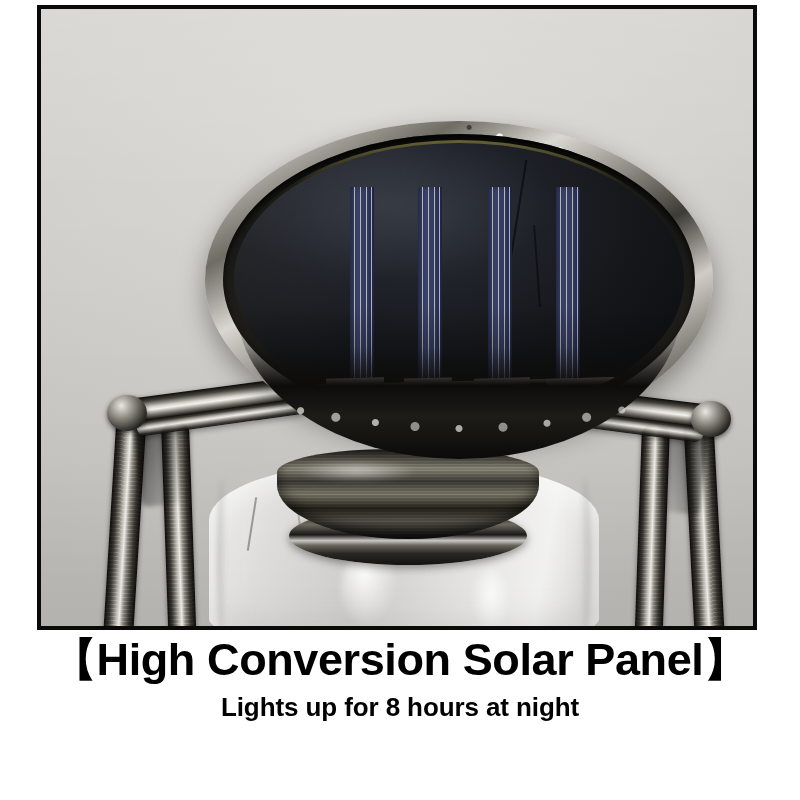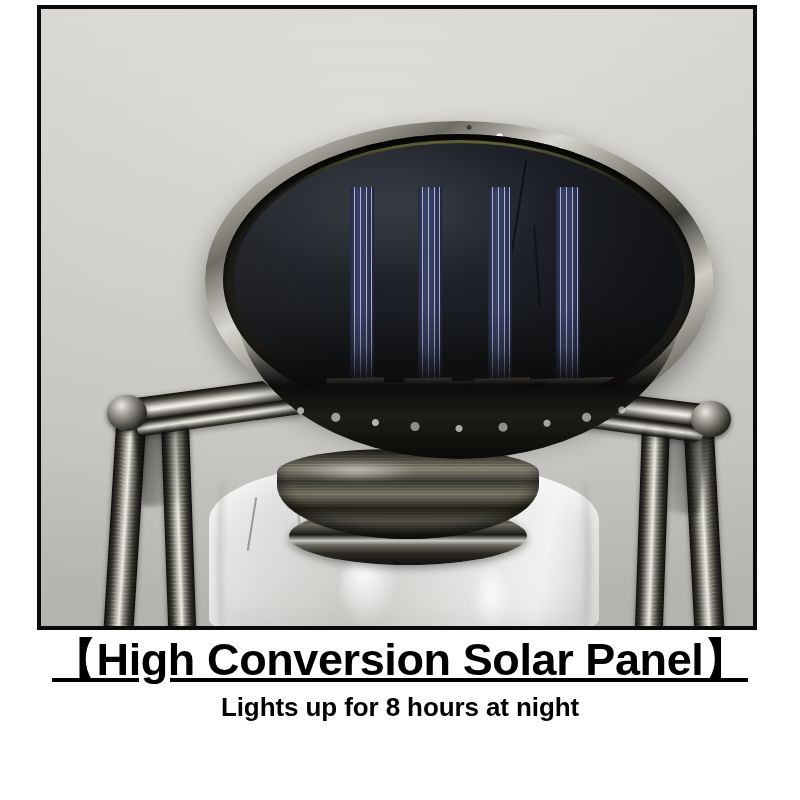--- a/index.html
+++ b/index.html
@@ -530,21 +530,20 @@
     text-align: center;
     color: #000000;
   }
   .caption-title {
     font-family: "Liberation Sans", sans-serif;
     font-weight: bold;
     font-size: 45px;
     line-height: 52px;
     letter-spacing: -0.4px;
     white-space: nowrap;
-    text-decoration: underline;
   }
   .caption-line {
     font-family: "Liberation Sans", sans-serif;
     font-weight: bold;
     font-size: 26px;
     line-height: 38px;
     letter-spacing: -0.1px;
     white-space: nowrap;
   }
   .caption-line.line-1 { margin-top: 4px; }

